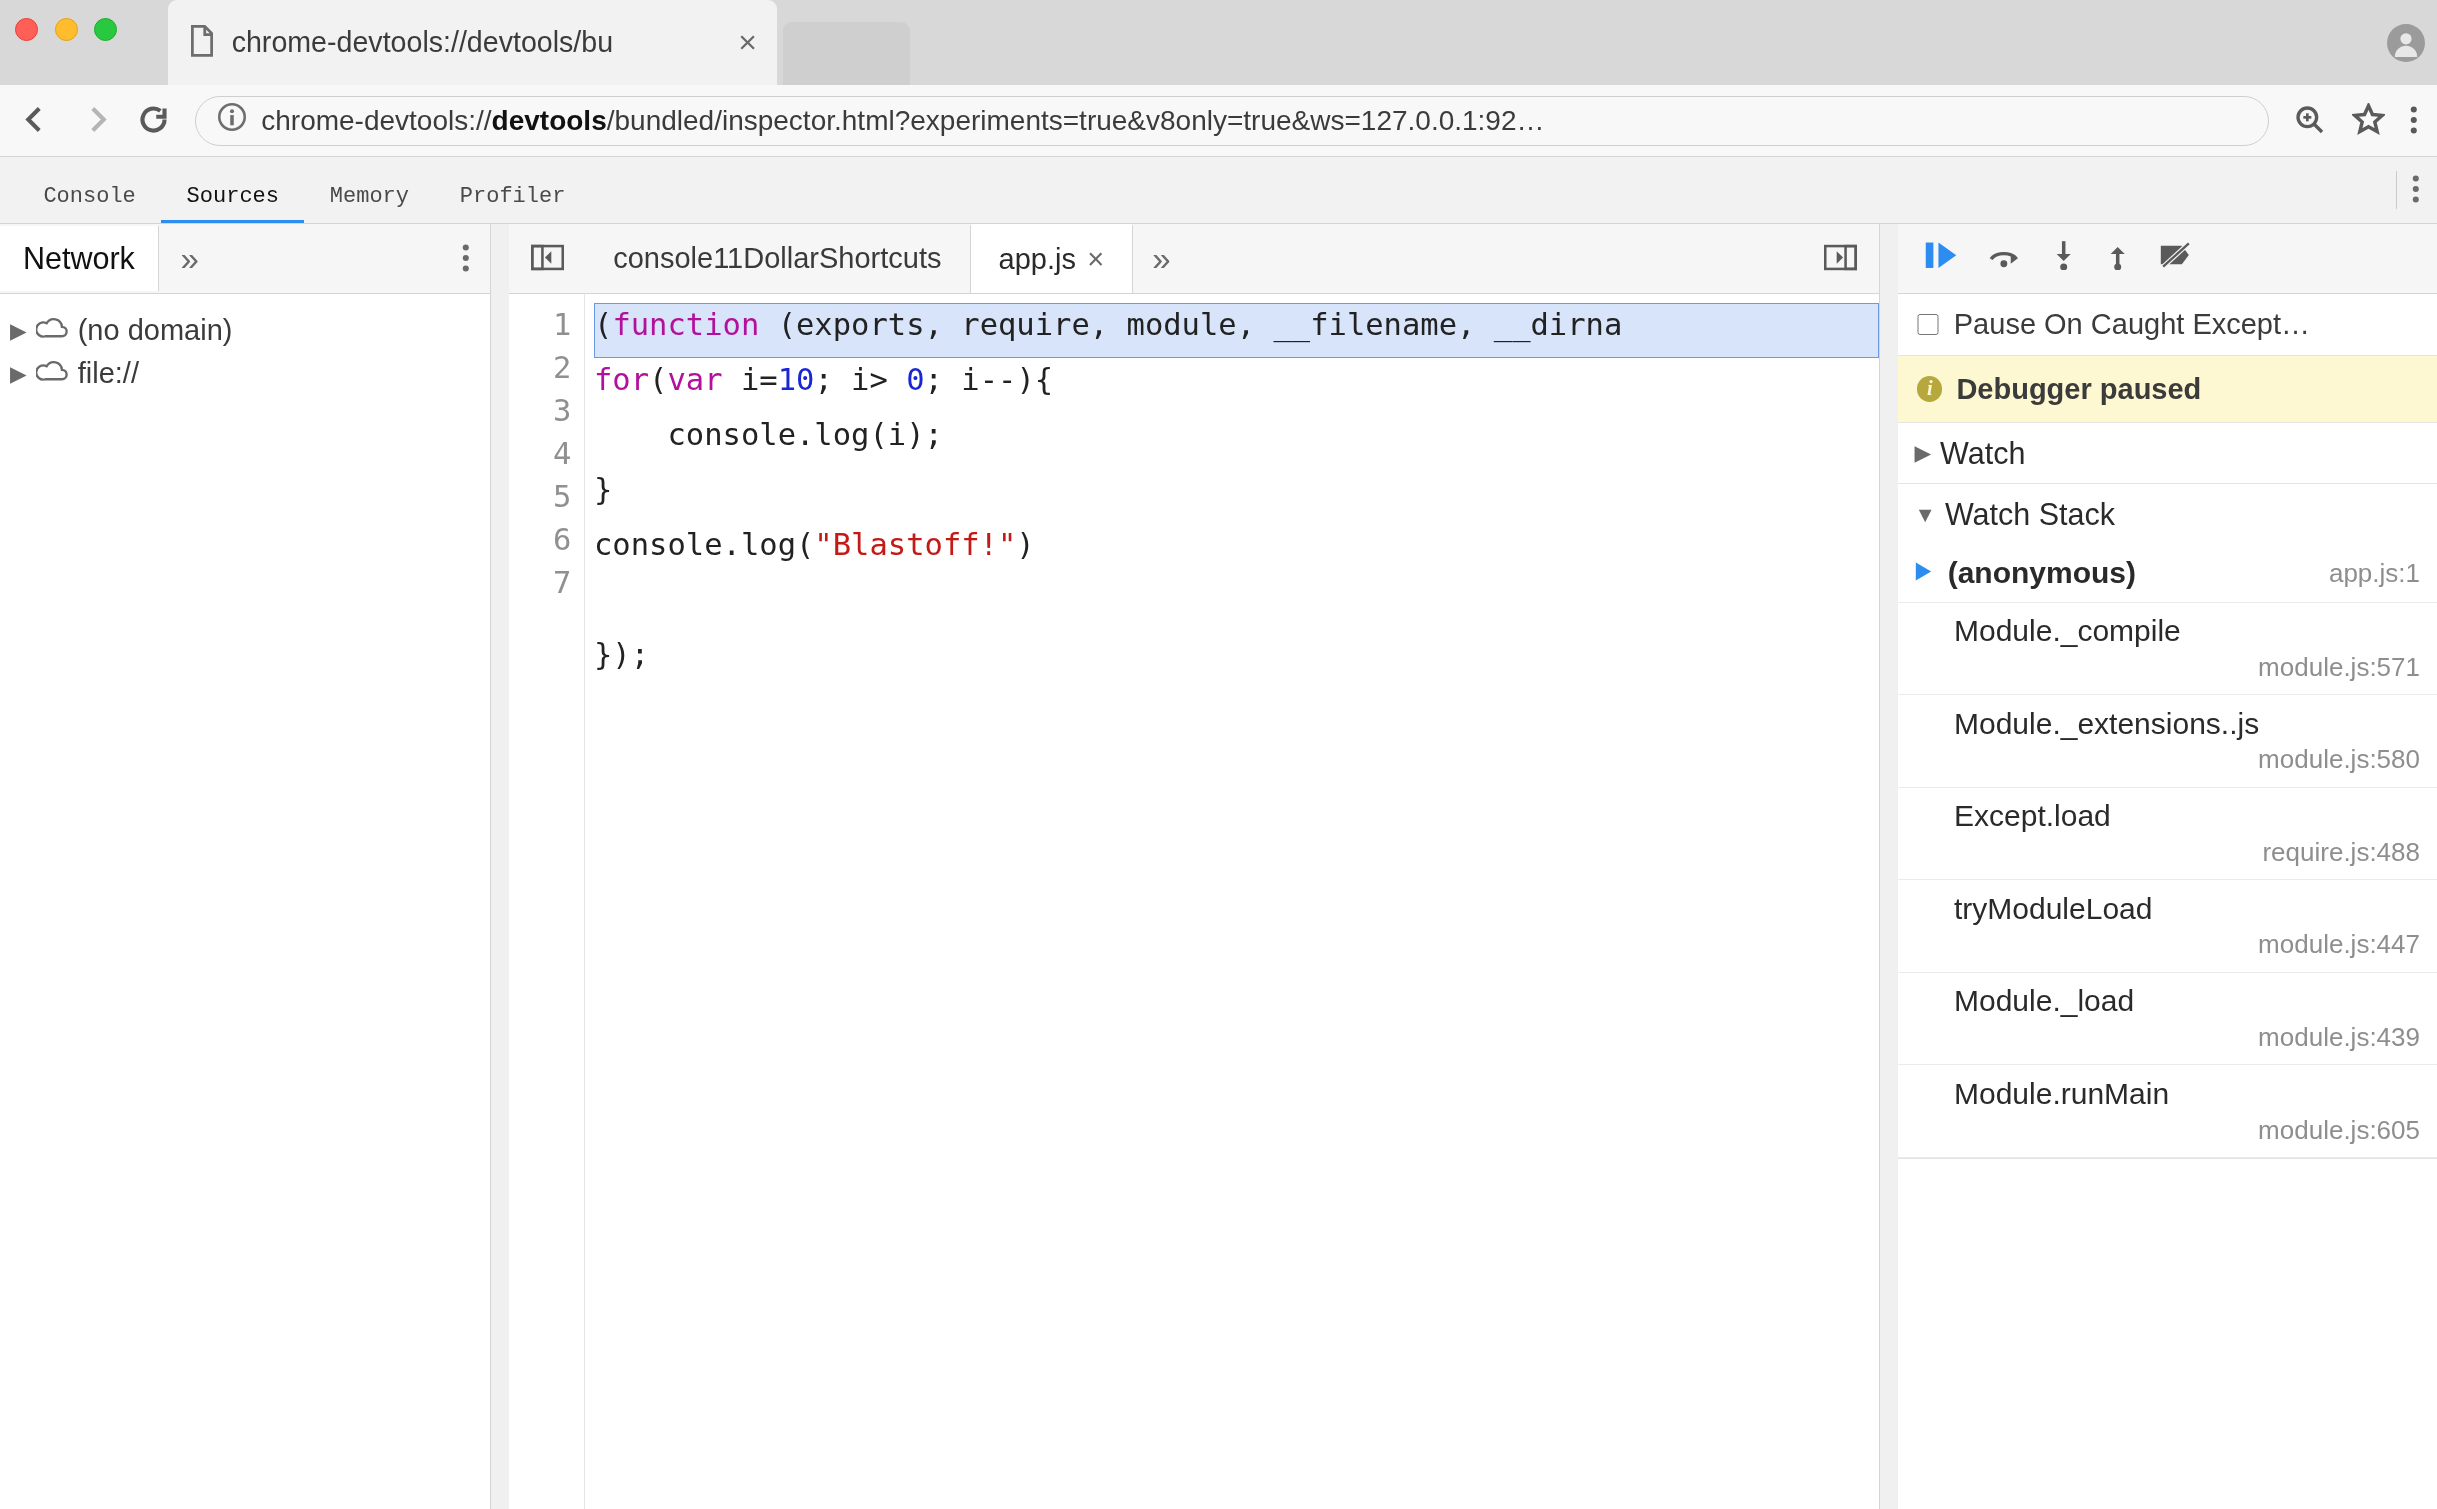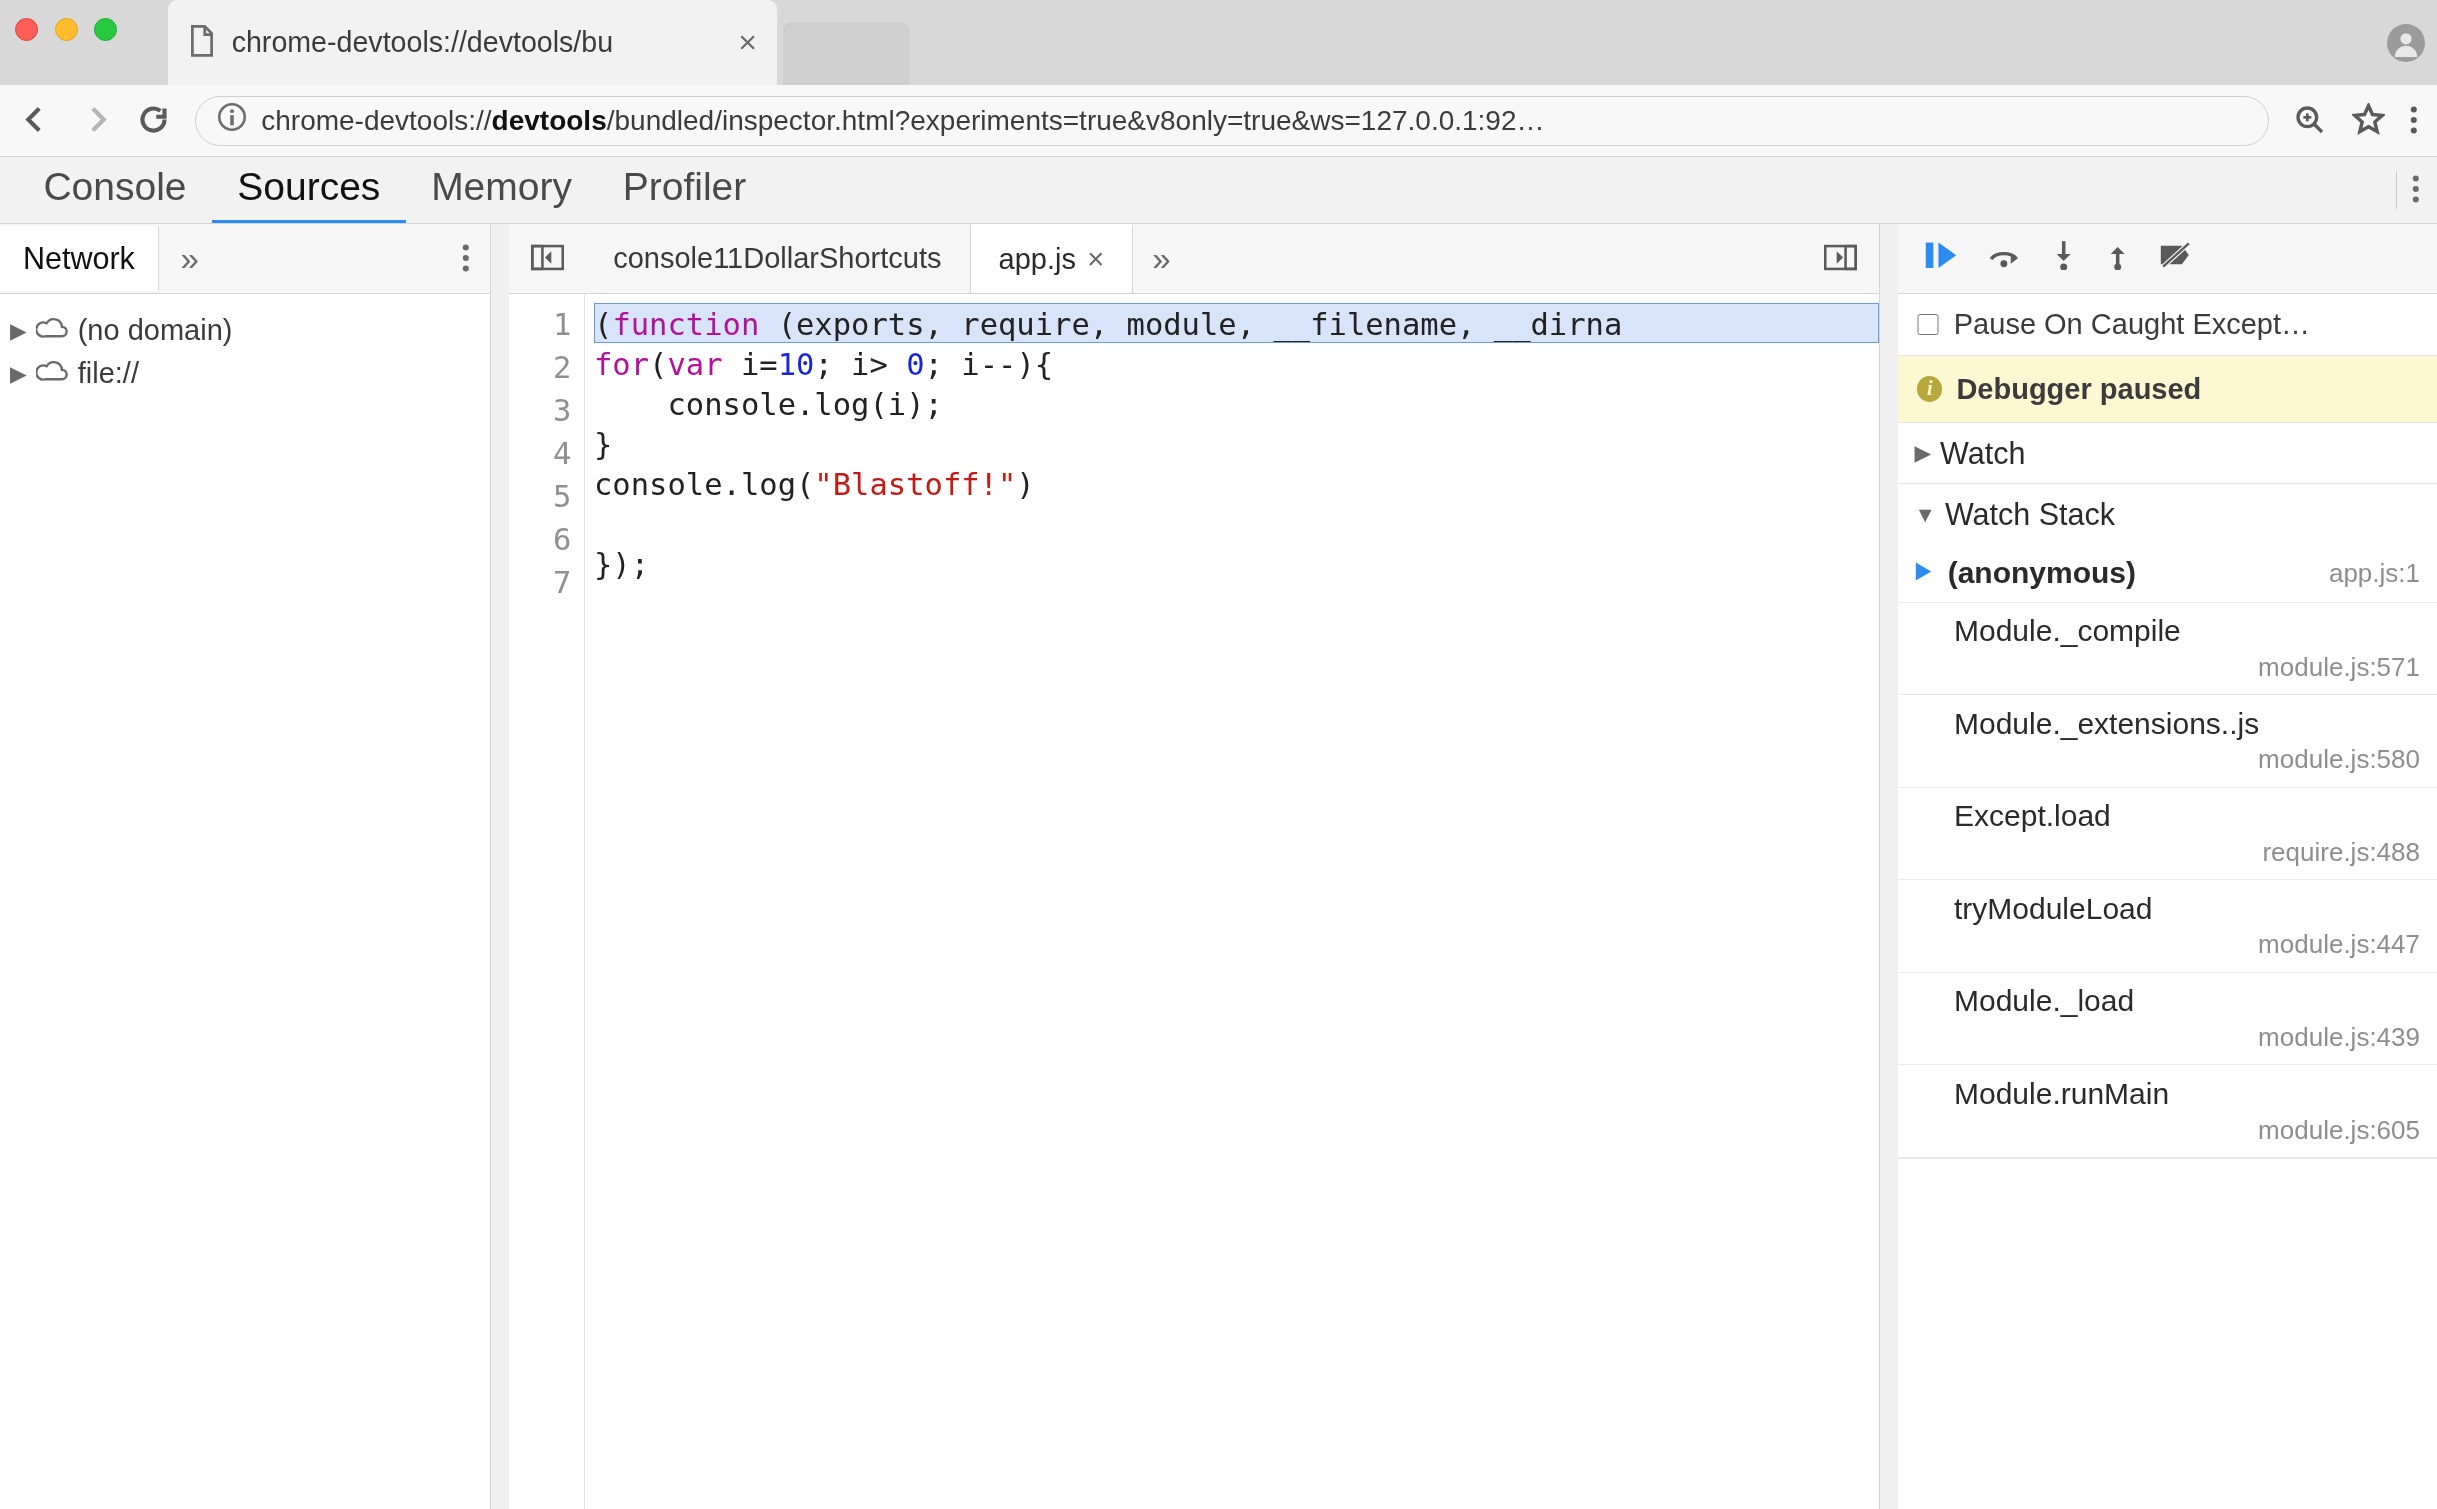--- a/index.html
+++ b/index.html
@@ -31,21 +31,21 @@
 
 .addr             { flex:1; height:50px; border:1.3px solid #cfcfcf; border-radius:25.4px; display:flex; align-items:center; padding:0 21.6px; gap:15.2px; font-size:28px; color:#3b3b3b; }
 .addr .info-ic    { color:#6e6e6e; }
 .addr .url        { white-space:nowrap; overflow:hidden; }
 .addr .url b      { color:#111; font-weight:600; }
 
 .toolbar-right    { display:flex; align-items:center; gap:25.4px; color:#5a5a5a; }
 
 
 .dt-tabs          { height:67px; background:#f2f2f2; border-bottom:1.3px solid #d5d5d5; display:flex; align-items:flex-end; padding:0 18px; }
-.dt-tab           { font-size:39px; color:#4a4a4a; padding:12.7px 25.4px 14px; cursor:pointer; }
+.dt-tab           { font-size:22px; color:#4a4a4a; padding:12.7px 25.4px 14px; cursor:pointer;font-family:Liberation Mono, monospace; }
 .dt-tab.active    { color:#111; border-bottom:3.8px solid #2d8cf0; padding-bottom:10.2px; }
 .dt-tabs .spacer  { flex:1; }
 .dt-tabs .divider { width:1.3px; height:38px; background:#c9c9c9; margin:0 15.2px; align-self:center; }
 .dt-more          { color:#6a6a6a; align-self:center; }
 
 
 .workspace        { display:flex; width:100%; height:calc(100% - 225px);gap:18px; }
 
 .sidebar          { width:491px; background:#fff; border-right:1.3px solid #d5d5d5; display:flex; flex-direction:column; }
 .sidebar-head     { height:70px; display:flex; align-items:center; border-bottom:1.3px solid #d5d5d5; background:#f6f6f6; }
@@ -69,21 +69,21 @@
 .ed-chev          { color:#6a6a6a; padding:0 19px; font-size:33px; }
 .ed-right-ic      { margin-left:auto; padding:0 21.6px; color:#5a5a5a; }
 
 .editor-body      { display:flex; flex:1; font-family:"Menlo","Consolas",monospace; font-size:30.5px; line-height:43px; overflow:hidden; }
 .gutter           { width:76px; text-align:right; color:#909090; padding:9px 12.7px 9px 0; border-right:1.3px solid #e4e4e4; background:#fff; }
 .gutter div       { height:43px; }
 .code             { flex:1; padding:9px 0 9px 9px; white-space:pre; color:#222; overflow:hidden; }
 .code .kw         { color:#b3109b; }
 .code .num        { color:#1a26d6; }
 .code .str        { color:#c41a16; }
-.code .line       { height:40px; display:block; }
+.code .line       { height:55px; display:block; }
 .code .line.hl    { background:#d7e4fa; outline:1.3px solid #6b99e3; outline-offset:-1.3px; }
 
 
 .right-pane       { width:540px; background:#fff; display:flex; flex-direction:column; font-size:29px; }
 .dbg-toolbar      { height:70px; display:flex; align-items:center; gap:28px; padding:0 25.4px; border-bottom:1.3px solid #d5d5d5; background:#f6f6f6; }
 .dbg-btn          { color:#5a5a5a; }
 .dbg-btn.resume   { color:#2d8cf0; }
 
 .pause-row        { display:flex; align-items:center; padding:14px 19px; gap:15.2px; border-bottom:1.3px solid #e4e4e4; color:#3b3b3b; }
 .pause-row input  { width:21.6px; height:21.6px; }

